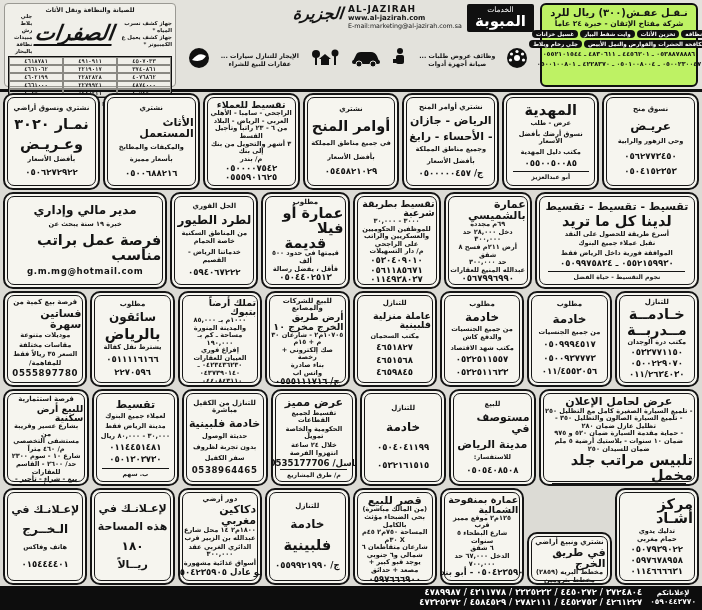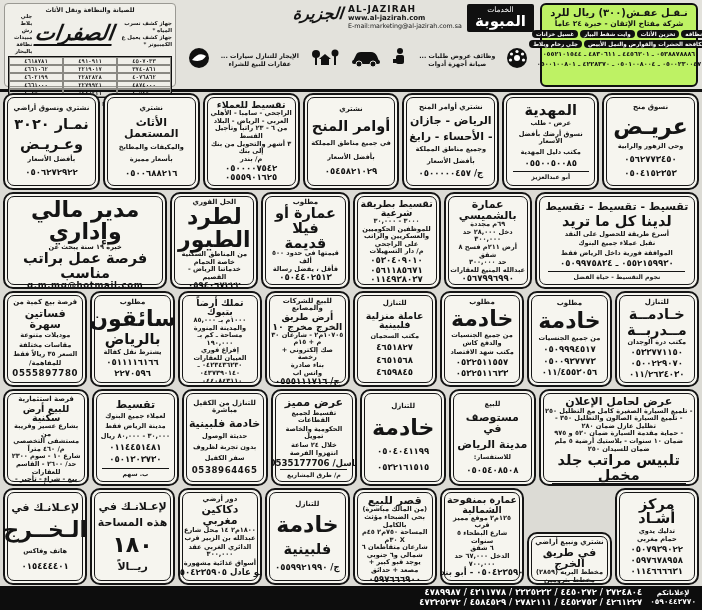--- a/index.html
+++ b/index.html
@@ -48,22 +48,22 @@
   .rows{flex:1;display:flex;flex-direction:column;padding:1px 3px;gap:2px;min-height:0;}
   .ads-row{flex:1;display:flex;gap:3px;min-height:0;}
   .ad{
     flex:1 1 0;position:relative;box-sizing:border-box;min-width:0;
     border:2px solid #151515;border-radius:10px;background:#f6f5ef;
     padding:5px 4px;display:flex;flex-direction:column;align-items:center;justify-content:space-evenly;
     overflow:hidden;text-align:center;
   }
   .ad::before{content:"";position:absolute;inset:2px;border:1px solid #151515;border-radius:7px;pointer-events:none;}
   .ad-header{font-size:7px;font-weight:bold;line-height:1.05;}
-  .ad-title{font-size:12.5px;font-weight:bold;line-height:1.02;}
-  .ad-title.xl{font-size:22px;}
+  .ad-title{font-size:12.5px;font-weight:bold;line-height:1.02;text-align:right;}
+  .ad-title.xl{font-size:12px;}
   .ad-title.lg{font-size:14.5px;}
   .ad-title.md{font-size:11px;}
   .ad-title.sm{font-size:9.5px;}
   .ad-line{font-size:6.6px;font-weight:bold;line-height:1.15;}
   .ad-contact{font-size:8.6px;font-weight:bold;letter-spacing:.6px;line-height:1.1;white-space:nowrap;}
   .ad-footer{font-size:6.2px;font-weight:bold;border-top:1px solid #151515;padding-top:1px;width:90%;}
 
   
   .footer-strip{height:24px;background:#0d0d0d;color:#fff;display:flex;align-items:center;gap:8px;padding:0 6px;box-sizing:border-box;}
   .fs-nums{flex:1;display:flex;flex-direction:column;justify-content:center;line-height:1.15;}

